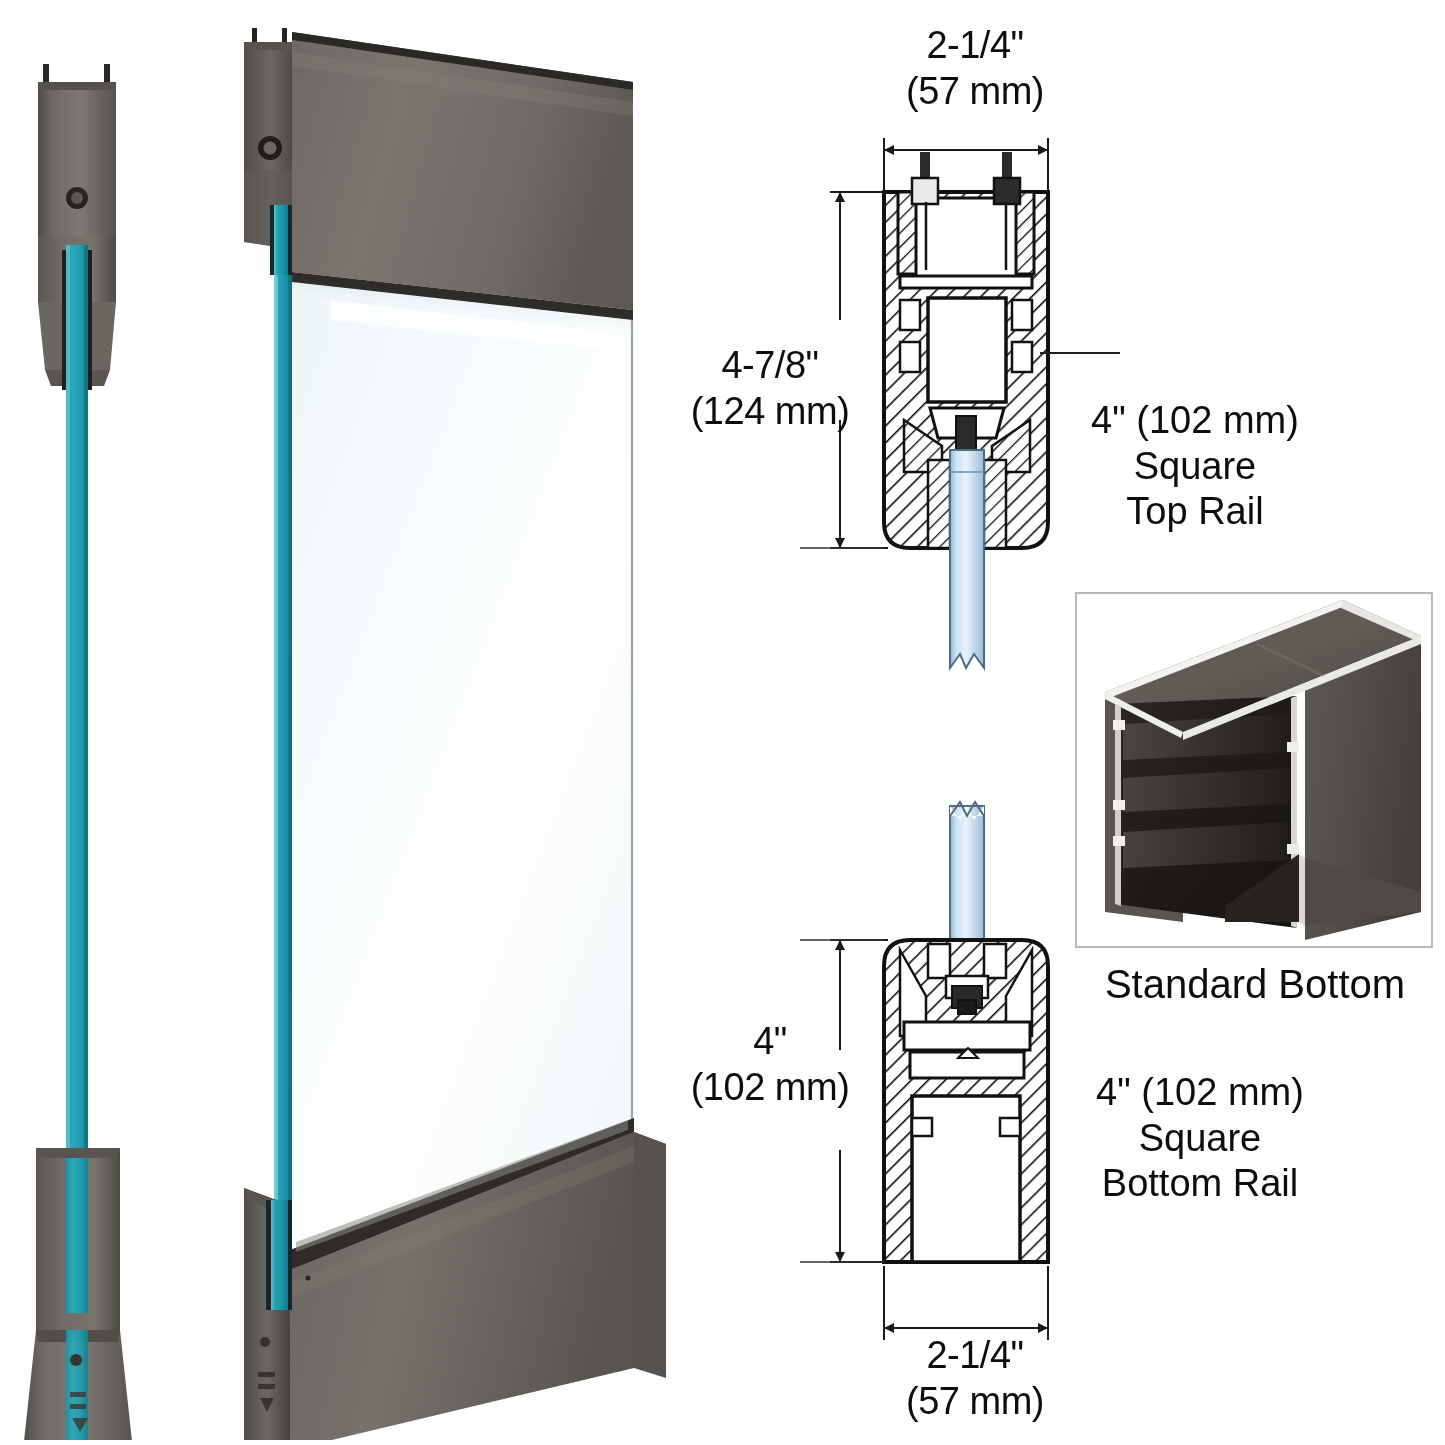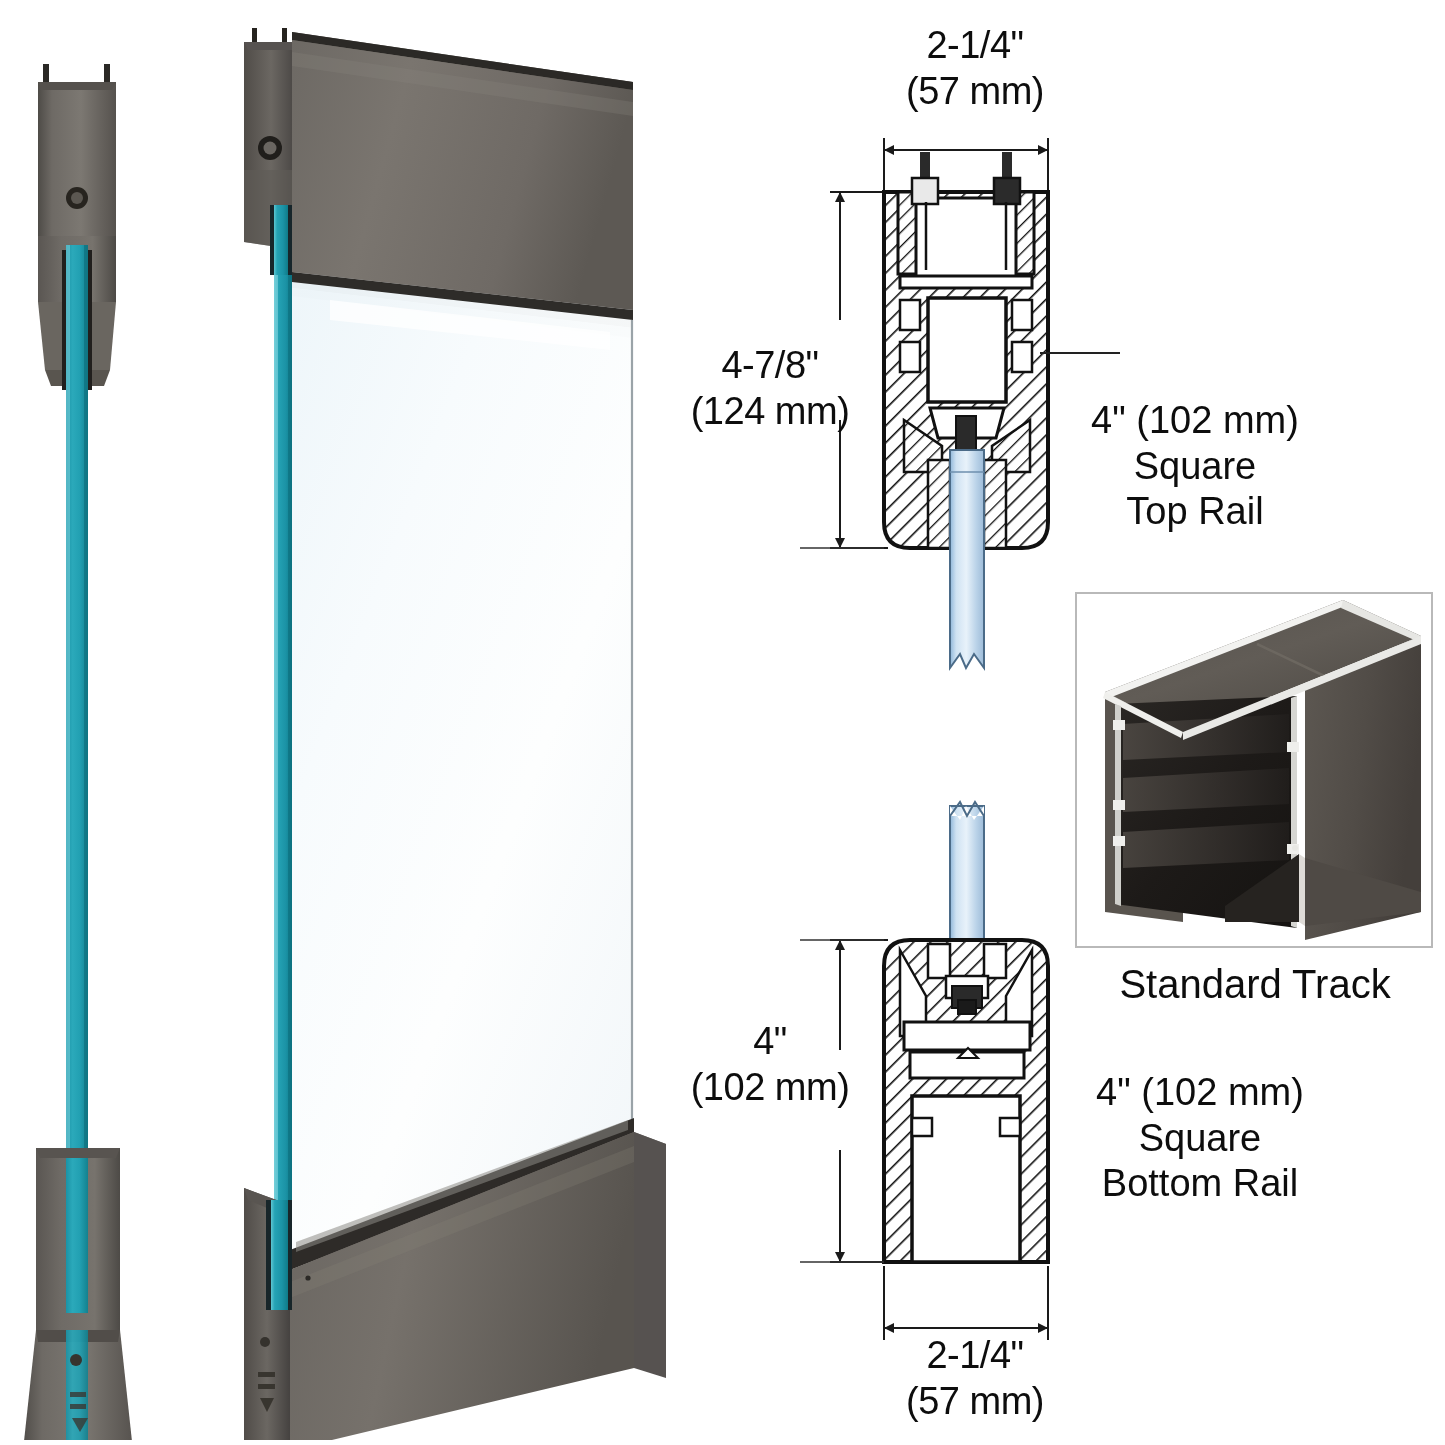--- a/index.html
+++ b/index.html
@@ -450,15 +450,15 @@
   <div class="dimlabel" style="left:640px;top:1018px;width:260px;">4"
 (102 mm)</div>
 
   <div class="callout" style="left:1030px;top:1070px;width:340px;">4" (102 mm)
 Square
 Bottom Rail</div>
 
   <div class="dimlabel" style="left:840px;top:1332px;width:270px;">2-1/4"
 (57 mm)</div>
 
-  <div class="caption" style="left:1075px;top:962px;width:360px;">Standard Track</div>
+  <div class="caption" style="left:1075px;top:962px;width:360px;">Standard Bottom</div>
 
 </div>
 
 </body></html>

